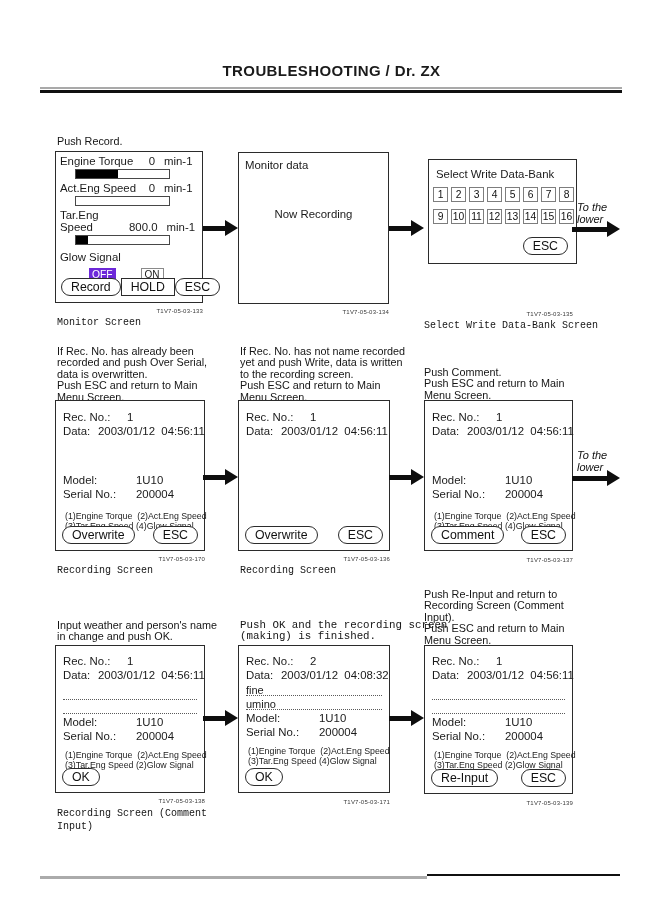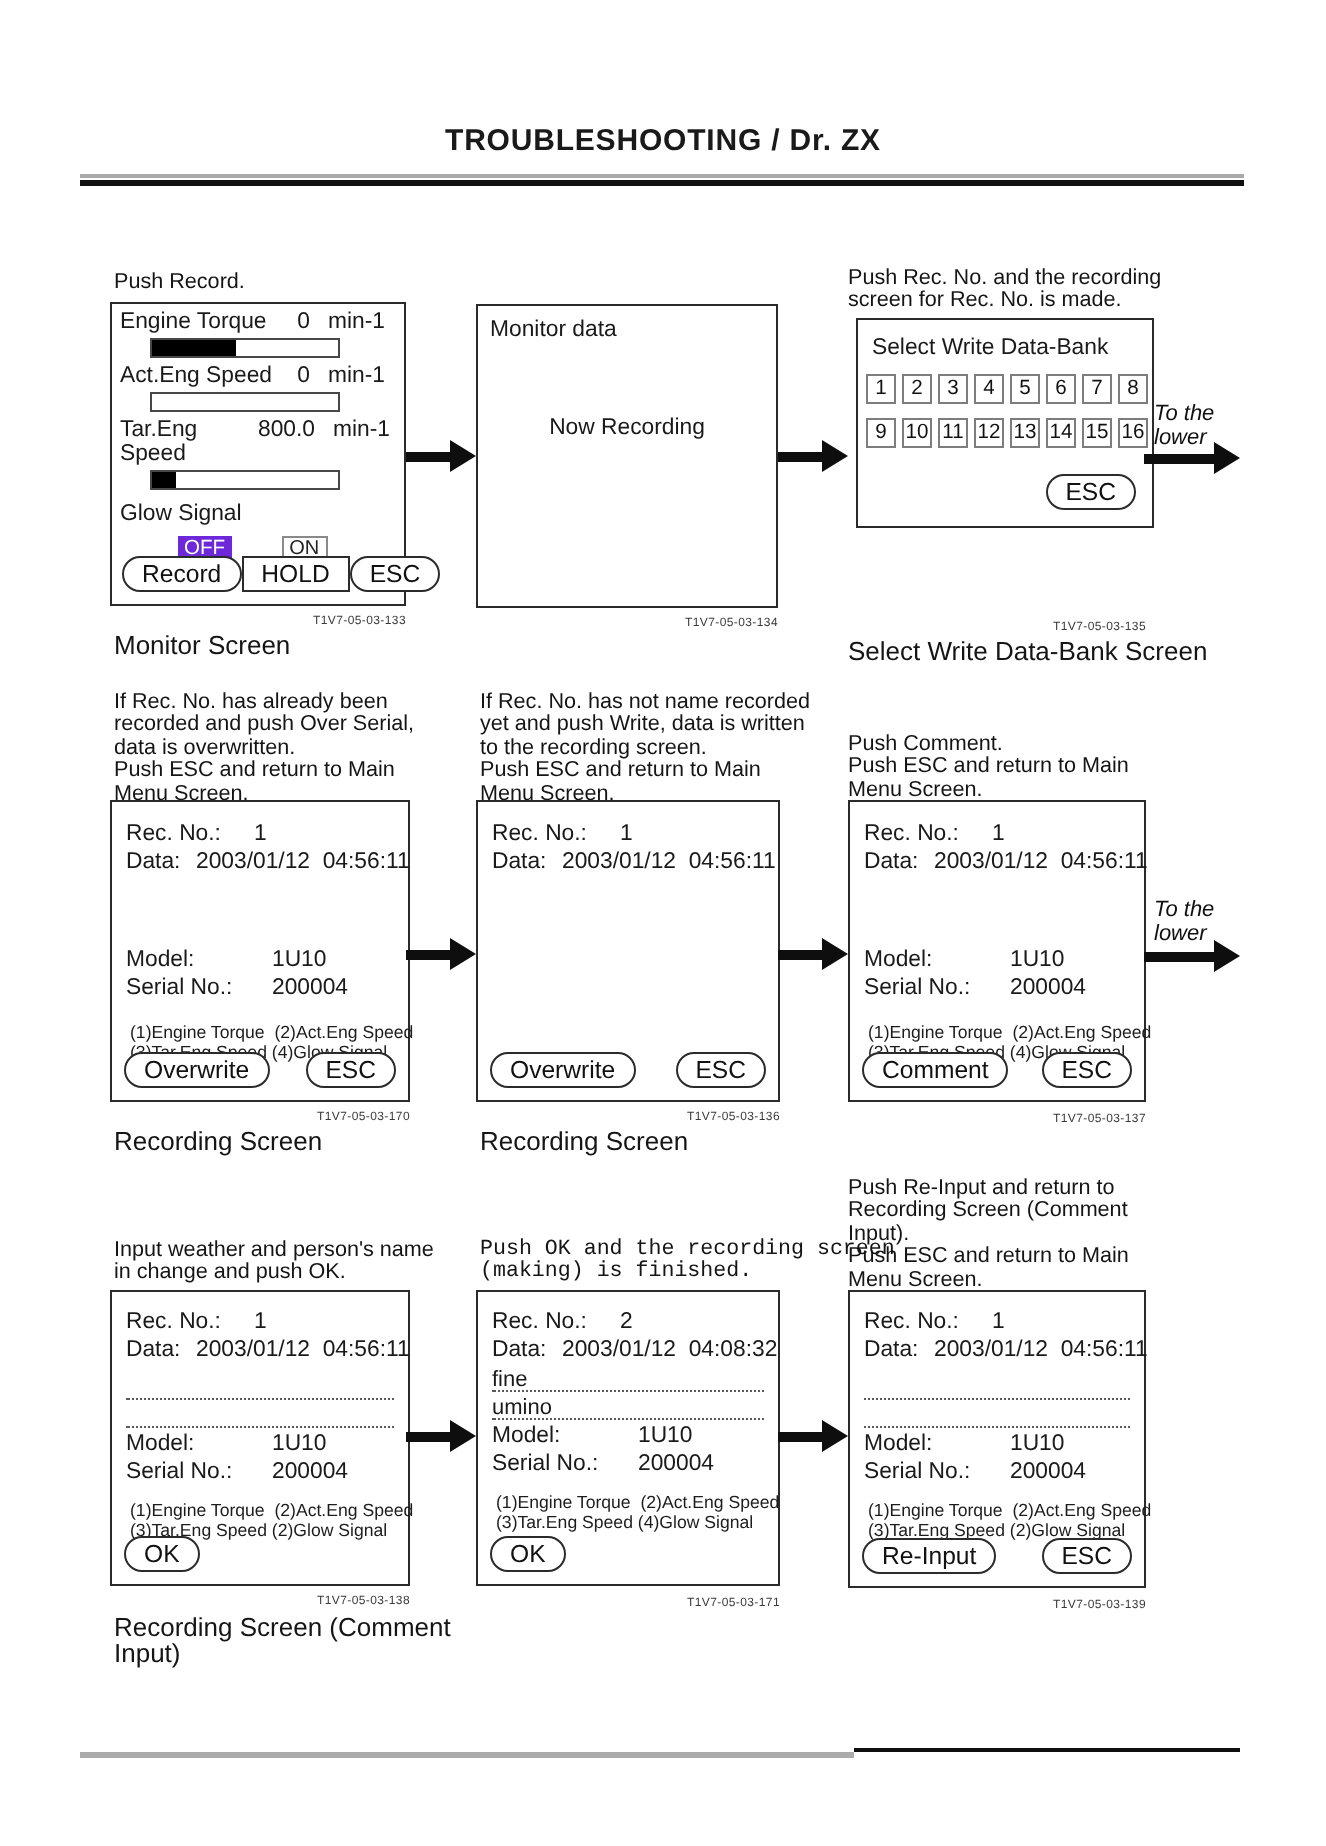--- a/index.html
+++ b/index.html
@@ -18,36 +18,36 @@
   .rule-gray-top { top:87px; left:40px; width:582px; height:2px; background:#a9a9a9; }
   .rule-black-top { top:90px; left:40px; width:582px; height:3px; background:#101010; }
   .rule-gray-bot { top:876px; left:40px; width:387px; height:3px; background:#ababab; }
   .rule-black-bot { top:874px; left:427px; width:193px; height:2px; background:#101010; }
   .pageno { top:882px; left:0; width:100%; text-align:center; font-weight:bold; font-size:12.5px; }
 
   
   .screen { position:absolute; border:1.6px solid #2b2b2b; background:#fff; }
   .note { position:absolute; font-size:10.8px; line-height:11.4px; color:#151515; }
   .figcode { position:absolute; font-size:6px; color:#3a3a3a; text-align:right; letter-spacing:.2px; }
-  .scaption { position:absolute; font-size:13px; line-height:12.5px; color:#151515; }
+  .scaption { position:absolute; font-size:10px; line-height:12.5px; color:#151515;font-family:Liberation Mono, monospace; }
   .tolower { position:absolute; font-size:11px; line-height:11.5px; color:#111;font-style:italic; }
 
   .arrow { position:absolute; display:flex; align-items:center; height:16px; }
   .arrow .shaft { flex:1 1 auto; height:5px; background:#0e0e0e; }
   .arrow .head { width:0; height:0; border-top:8px solid transparent; border-bottom:8px solid transparent; border-left:13px solid #0e0e0e; flex:0 0 auto; }
 
   .btn { border:1.5px solid #2b2b2b; border-radius:9px; background:#fff; color:#111;
          font-size:12.3px; height:18px; line-height:15px; padding:0 9px;
          display:inline-flex; align-items:center; justify-content:center;
          font-family:"Liberation Sans", sans-serif; }
   .btn.sq { border-radius:0; }
 
   
   .mfield { margin:3px 5px 0 4px; }
-  .mrow { display:flex; align-items:flex-start; font-size:11.4px; }
+  .mrow { display:flex; align-items:flex-end; font-size:11.4px; }
   .mlabel { flex:1 1 auto; }
   .mvalue { text-align:right; }
   .munit { width:33px; margin-left:9px; }
   .mbar { margin:2px 27px 0 15px; height:10px; border:1.5px solid #474747; background:#fff; }
   .mbar .fill { height:100%; background:#000; }
   .glowlabel { margin:6px 0 0 4px; font-size:11.4px; }
   .glowrow { display:flex; margin:5px 0 0 33px; }
   .chip-off { background:#6d28d9; color:#fff; font-size:10.3px; height:14px; line-height:14px; padding:0 3px; }
   .chip-on { border:1.2px solid #8a8a8a; color:#222; font-size:10px; height:14px; line-height:12px; padding:0 3px; margin-left:25px; }
   .mbtns { position:absolute; left:5px; right:5px; bottom:6px; display:flex; justify-content:space-between; align-items:center; }
@@ -139,24 +139,20 @@
     <div class="md-header">Monitor data</div>
     <div class="md-status">Now Recording</div>
   </div>
   <div class="figcode" style="left:238px; top:309px; width:151px;">T1V7-05-03-134</div>
 
   <div class="arrow" style="left:389px; top:220px; width:35px;">
       <span class="shaft"></span>
       <span class="head"></span>
     </div>
 
-  <div class="note" style="top:134px; left:424px;">
-    <div>Push Rec. No. and the recording</div>
-    <div>screen for Rec. No. is made.</div>
-  </div>
   <div class="screen" style="left:428px; top:159px; width:149px; height:105px;">
     <div class="db-title">Select Write Data-Bank</div>
     <div class="db-row">
       <span class="db-cell">1</span>
       <span class="db-cell">2</span>
       <span class="db-cell">3</span>
       <span class="db-cell">4</span>
       <span class="db-cell">5</span>
       <span class="db-cell">6</span>
       <span class="db-cell">7</span>

